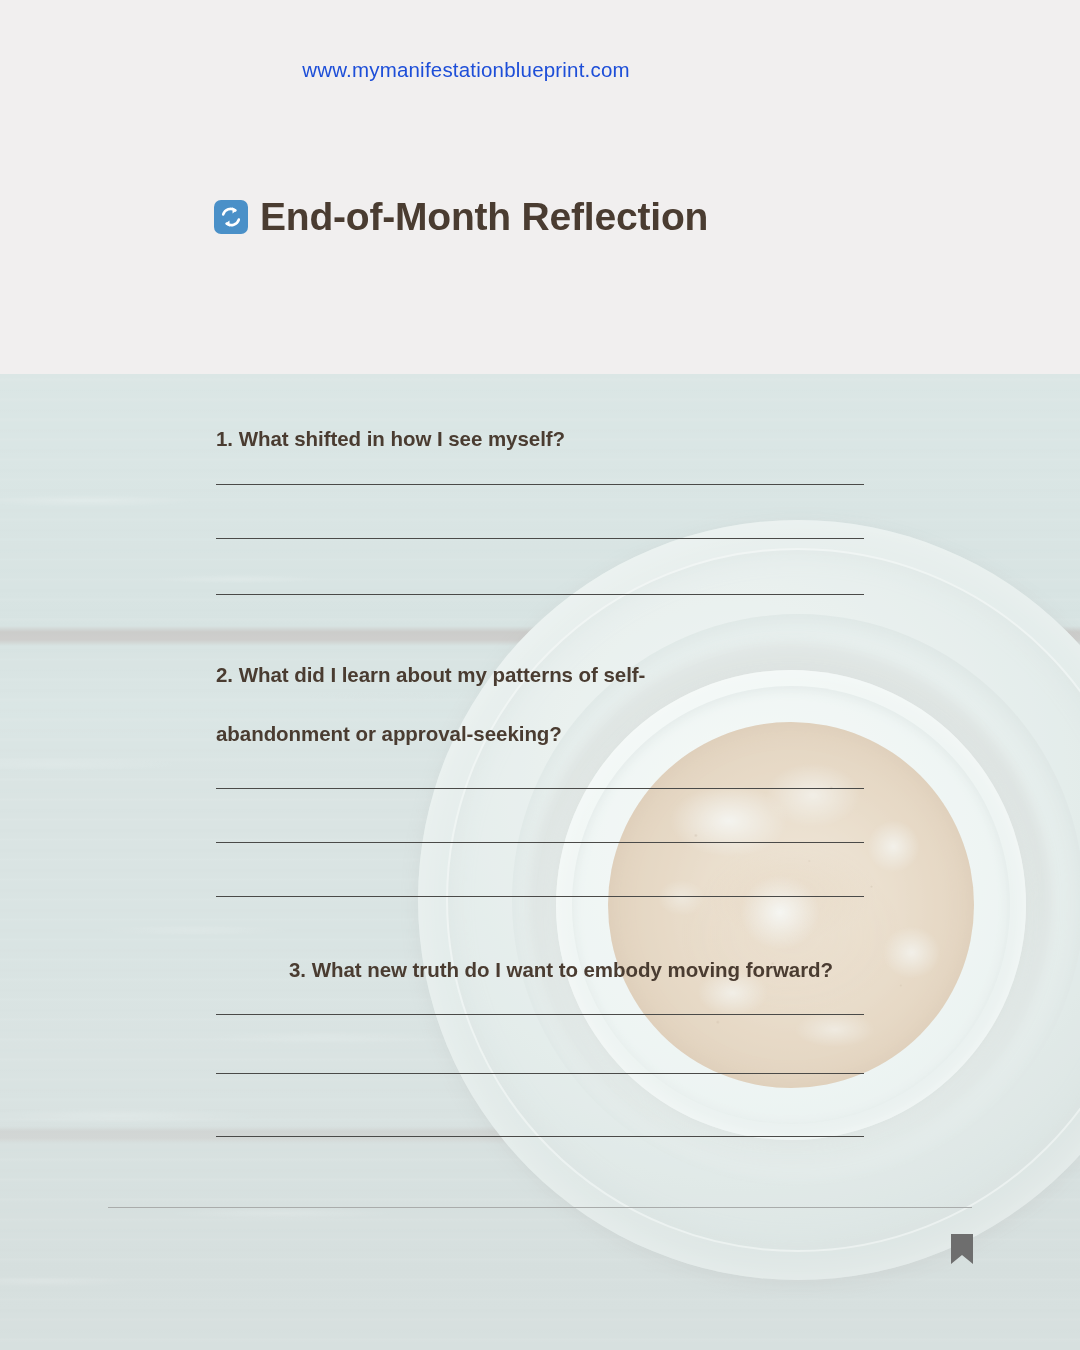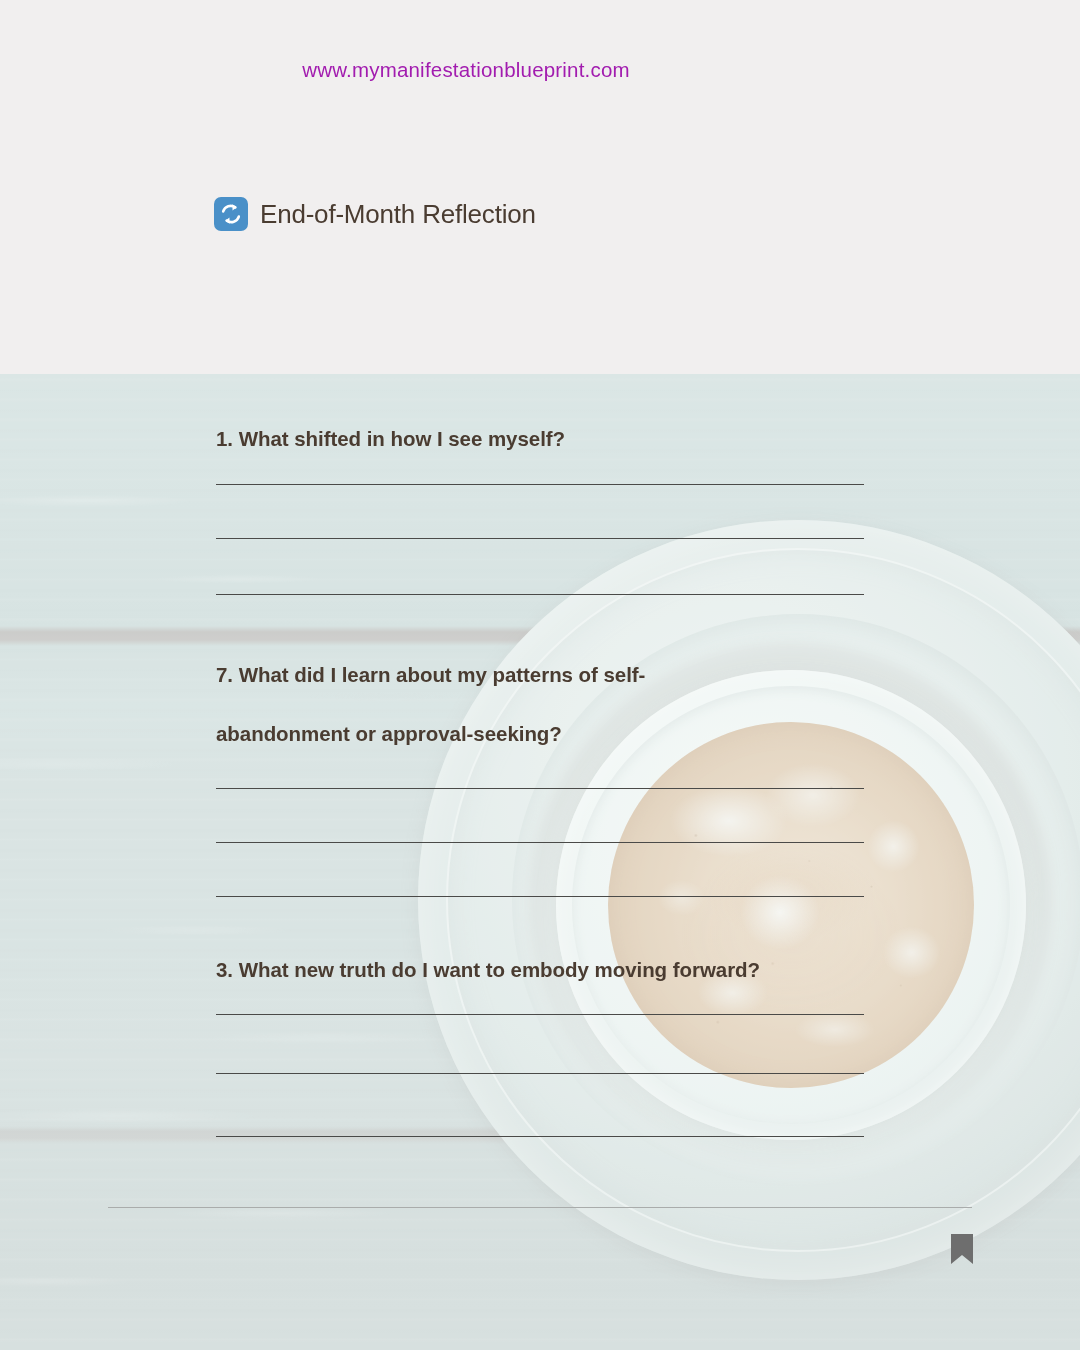--- a/index.html
+++ b/index.html
@@ -27,21 +27,21 @@
     z-index:5;
   }
 
   .site-url {
     position:absolute;
     left:0; top:58px;
     width:932px;
     text-align:center;
     font-size:20.5px;
     letter-spacing:.2px;
-    color:#a21caf;
+    color:#1d4ed8;
     font-weight:400;
   }
 
   .title-row {
     position:absolute;
     left:214px; top:197px;
     display:flex;
     align-items:center;
     gap:12px;
   }
@@ -50,22 +50,22 @@
     width:34px; height:34px;
     border-radius:7px;
     background:#4a90c8;
     position:relative;
     flex:0 0 auto;
     display:block;
   }
   .repeat-icon svg { position:absolute; left:4px; top:4px; }
 
   .page-title {
-    font-size:26px;
-    font-weight:400;
+    font-size:39px;
+    font-weight:700;
     color:#4a3c31;
     letter-spacing:-.2px;
     white-space:nowrap;
     line-height:1;
   }
 
   
   .photo {
     position:absolute;
     left:0; top:374px;
@@ -368,26 +368,26 @@
     </div>
   </div>
 
   <div class="content">
 
     <div class="question" style="top:409px;">1. What shifted in how I see myself?</div>
     <div class="rule" style="top:484px;"></div>
     <div class="rule" style="top:538px;"></div>
     <div class="rule" style="top:594px;"></div>
 
-    <div class="question" style="top:645px; width:530px;">7. What did I learn about my patterns of self-abandonment or approval-seeking?</div>
+    <div class="question" style="top:645px; width:530px;">2. What did I learn about my patterns of self-abandonment or approval-seeking?</div>
     <div class="rule" style="top:788px;"></div>
     <div class="rule" style="top:842px;"></div>
     <div class="rule" style="top:896px;"></div>
 
-    <div class="question" style="top:940px;">3. What new truth do I want to embody moving forward?</div>
+    <div class="question" style="top:940px;text-align:center;">3. What new truth do I want to embody moving forward?</div>
     <div class="rule" style="top:1014px;"></div>
     <div class="rule" style="top:1073px;"></div>
     <div class="rule" style="top:1136px;"></div>
 
     <div class="footer-divider"></div>
 
     <span class="bookmark">
       <svg width="22" height="30" viewBox="0 0 22 30" aria-hidden="true">
         <path d="M0 0 H22 V30 L11 21 L0 30 Z" fill="#6e6e6e"></path>
       </svg>

